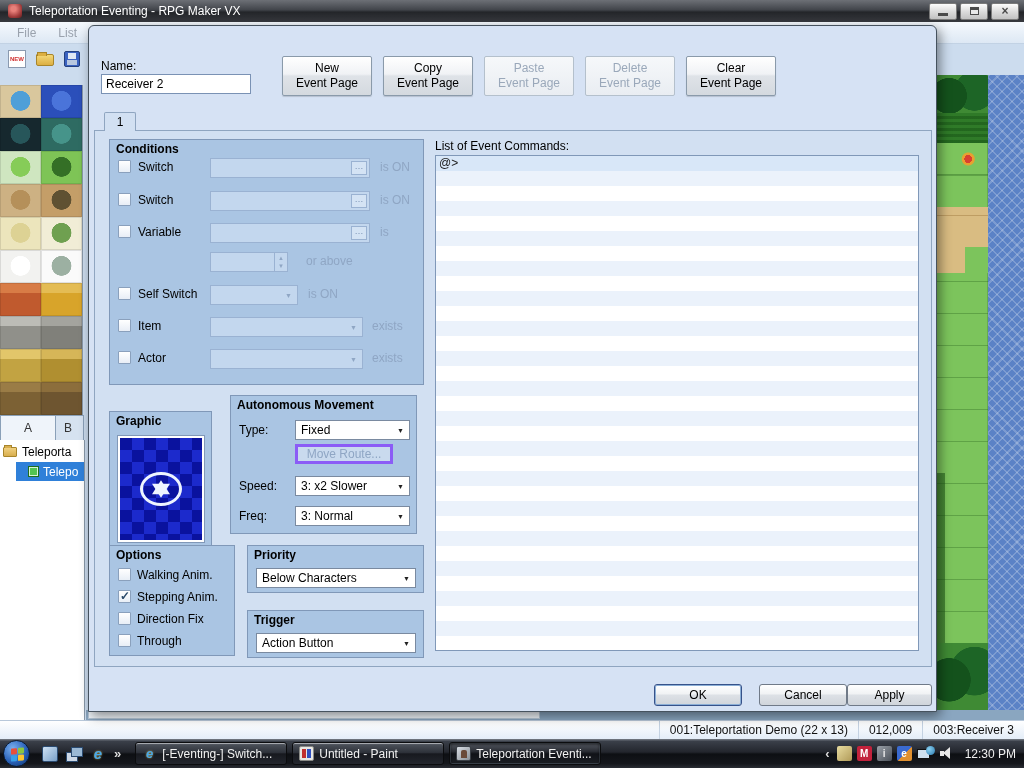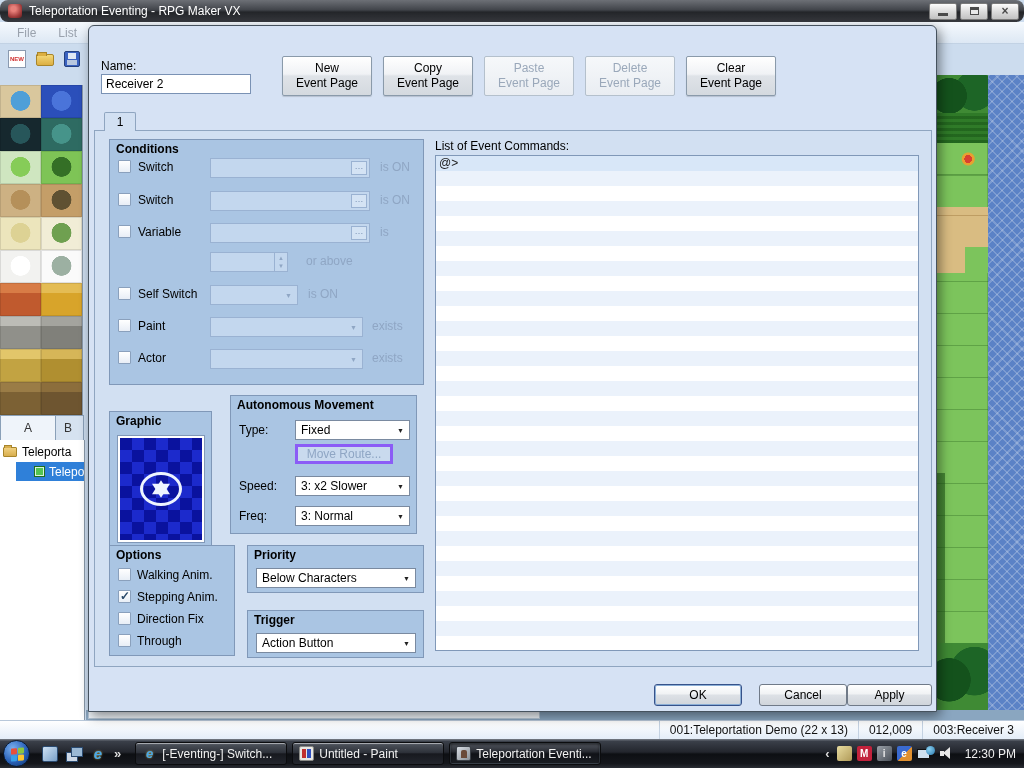--- a/index.html
+++ b/index.html
@@ -2,21 +2,21 @@
 <html><head>
 <meta charset="utf-8">
 <style>
   * { margin:0; padding:0; box-sizing:border-box; }
   body { font-family:"Liberation Sans", sans-serif; background:#000; }
   .screen { position:relative; width:1024px; height:768px; overflow:hidden; background:#ccdcee; }
 
   
   .titlebar { position:absolute; left:0; top:0; width:1024px; height:22px;
     background:linear-gradient(#6d7076,#41444a 45%,#232529 55%,#37393e);
-    display:flex; align-items:center; color:#fff; font-size:12px; z-index:3;border-radius:8px; }
+    display:flex; align-items:center; color:#fff; font-size:12px; z-index:3; }
   .app-icon { width:14px; height:14px; margin:0 7px 0 8px; border-radius:3px;
     background:radial-gradient(circle at 40% 35%, #e8807a 20%, #a03a3a 65%, #5a2020); }
   .win-title { flex:1; white-space:nowrap; overflow:hidden; }
   .winbtns { display:flex; gap:3px; margin-right:5px; }
   .wbtn { width:28px; height:17px; border:1px solid #7a7a7a; border-radius:2px;
     background:linear-gradient(#fdfdfd,#dcdcdc 50%,#c2c2c2); color:#4a4a4a;
     display:flex; align-items:center; justify-content:center; font-weight:bold; font-size:12px; }
   .glyph-min { width:10px; height:3px; background:#4a4a4a; margin-top:7px; }
   .glyph-restore { width:9px; height:8px; border:1px solid #4a4a4a; border-top-width:3px; background:#e8e8e8; }
 
@@ -48,21 +48,21 @@
   .pal-tab-b { flex:1; background:#d6e2f0; border:1px solid #8aa0b8; border-left:none; border-bottom:none;
     font-size:12px; color:#333; display:flex; align-items:center; padding-left:8px; }
 
   
   .maptree { position:absolute; left:0; top:396px; width:85px; height:280px; background:#fff; border-right:1px solid #8898a8; font-size:12px; }
   .tree-row-folder { display:flex; align-items:center; gap:5px; padding:5px 0 2px 3px; white-space:nowrap; overflow:hidden; color:#000; }
   .folder-ico { position:relative; width:14px; height:10px; flex:0 0 14px; background:linear-gradient(#f0d080,#d8ae4e); border:1px solid #a8852a; border-radius:1px; }
   .folder-ico::before { content:""; position:absolute; left:0; top:-3px; width:6px; height:2px; background:#d8ae4e; border:1px solid #a8852a; border-bottom:none; }
   .tree-row-map { position:relative; height:19px; margin-top:1px; }
   .tree-sel { position:absolute; left:16px; right:0; top:0; bottom:0; background:#2f80d9;
-    display:flex; align-items:center; gap:4px; padding-left:18px; color:#fff; white-space:nowrap; overflow:hidden; }
+    display:flex; align-items:center; gap:4px; padding-left:12px; color:#fff; white-space:nowrap; overflow:hidden; }
   .map-ico { width:11px; height:11px; flex:0 0 11px; background:#52c452; border:1px solid #1e6e1e; box-shadow:inset 0 0 0 1px #d8f4d8; }
 
   
   .map-view { position:absolute; left:935px; top:31px; width:89px; height:637px; display:flex; border-left:1px solid #9ab4cc; background:#5b82c6; }
   .map-tiles { width:52px; display:flex; flex-direction:column; overflow:hidden; }
   .map-out { flex:1;
     background-color:#5b82c6;
     background-image:repeating-linear-gradient(45deg, rgba(255,255,255,0.20) 0 1.5px, transparent 1.5px 7px),
                      repeating-linear-gradient(135deg, rgba(255,255,255,0.20) 0 1.5px, transparent 1.5px 7px); }
   .maprow { width:100%; flex:0 0 auto; }
@@ -381,21 +381,21 @@
         <span class="suffix" style="left:196px;top:114px">or above</span>
 
         <span class="cb" style="left:8px;top:147px"></span>
         <span class="clabel" style="left:28px;top:147px">Self Switch</span>
         <div class="combo disabled" style="left:100px;top:145px;width:88px">
           <span class="arrow"></span>
         </div>
         <span class="suffix" style="left:198px;top:147px">is ON</span>
 
         <span class="cb" style="left:8px;top:179px"></span>
-        <span class="clabel" style="left:28px;top:179px">Paint</span>
+        <span class="clabel" style="left:28px;top:179px">Item</span>
         <div class="combo disabled" style="left:100px;top:177px;width:153px">
           <span class="arrow"></span>
         </div>
         <span class="suffix" style="left:262px;top:179px">exists</span>
 
         <span class="cb" style="left:8px;top:211px"></span>
         <span class="clabel" style="left:28px;top:211px">Actor</span>
         <div class="combo disabled" style="left:100px;top:209px;width:153px">
           <span class="arrow"></span>
         </div>

